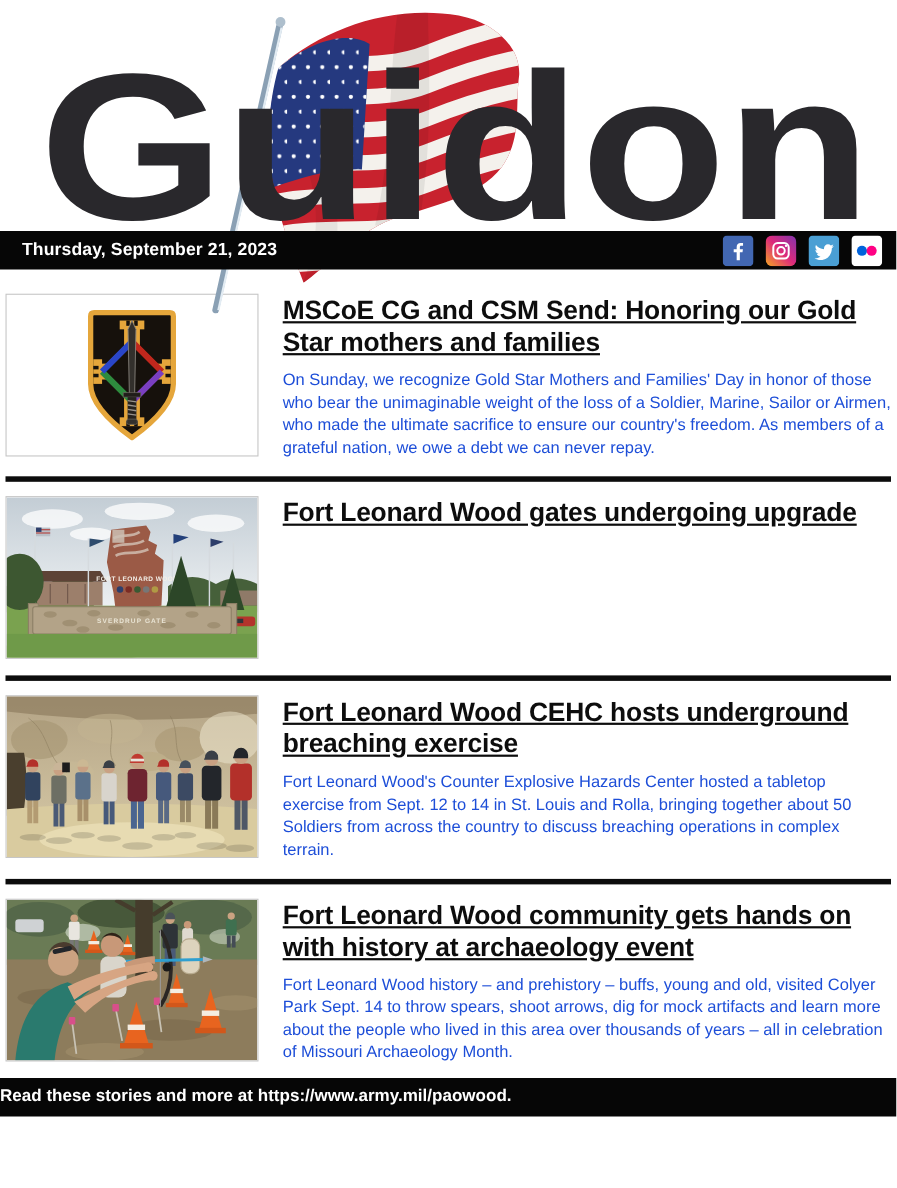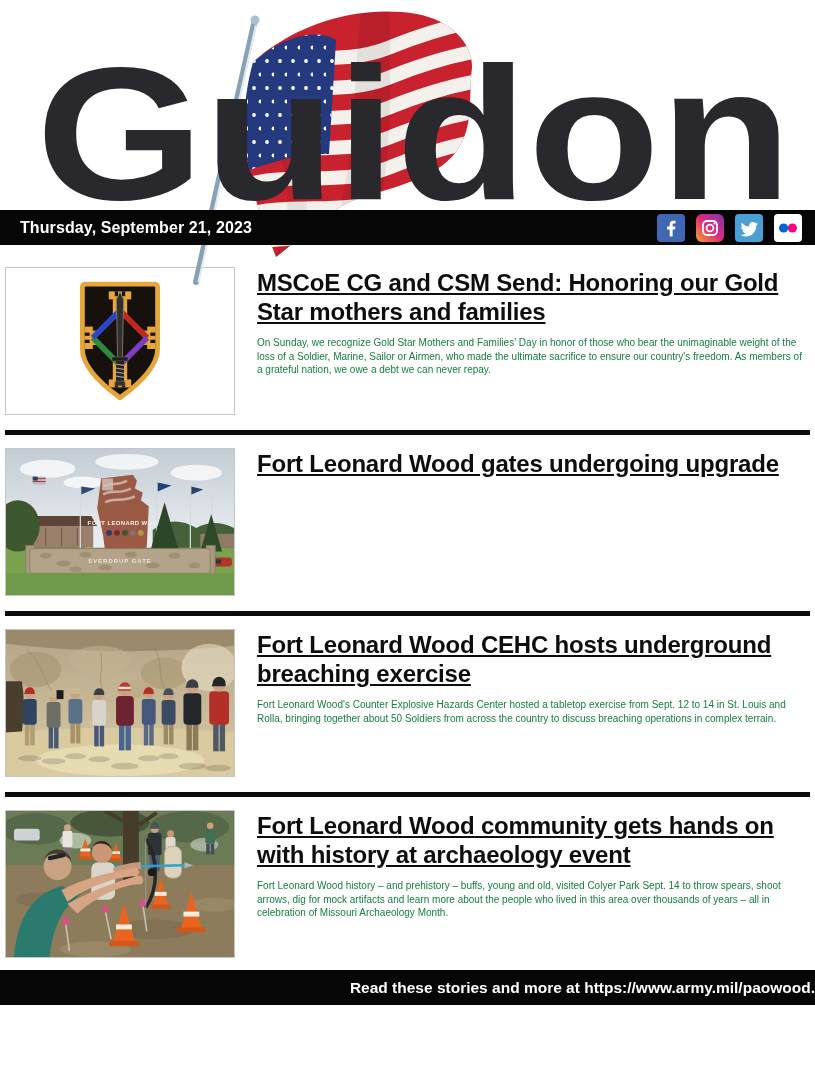--- a/index.html
+++ b/index.html
@@ -33,26 +33,26 @@
   }
   .thumb svg { display:block; width:228px; height:146px; }
   .thumb.badge { display:flex; align-items:center; justify-content:center; }
   .thumb.badge svg { width:96px; height:122px; }
   .story-text { margin-left:22px; width:555px; }
   .story-text h2 {
     margin:1px 0 10px; font-size:24px; line-height:1.21; color:#0d0d0d;
     letter-spacing:-0.2px; max-width:527px; cursor:pointer;text-decoration:underline;
   }
   .story-text p {
-    margin:0; font-size:10px; line-height:1.37; color:#15803d; max-width:558px;
+    margin:0; font-size:15px; line-height:1.37; color:#1d4ed8; max-width:558px;
   }
   
   footer {
     margin-top:12px; height:35px; background:#060606; color:#fff;
-    display:flex; align-items:center; justify-content:flex-end;
+    display:flex; align-items:center; justify-content:flex-start;
     font-weight:bold; font-size:15.5px;
   }
   footer span { cursor:pointer; }
   .svgtext { font-family:"Liberation Sans", sans-serif; }
 </style>
 </head>
 <body>
 
 <header class="masthead">
   <svg class="flag-art" viewBox="0 0 302 285" aria-hidden="true">

